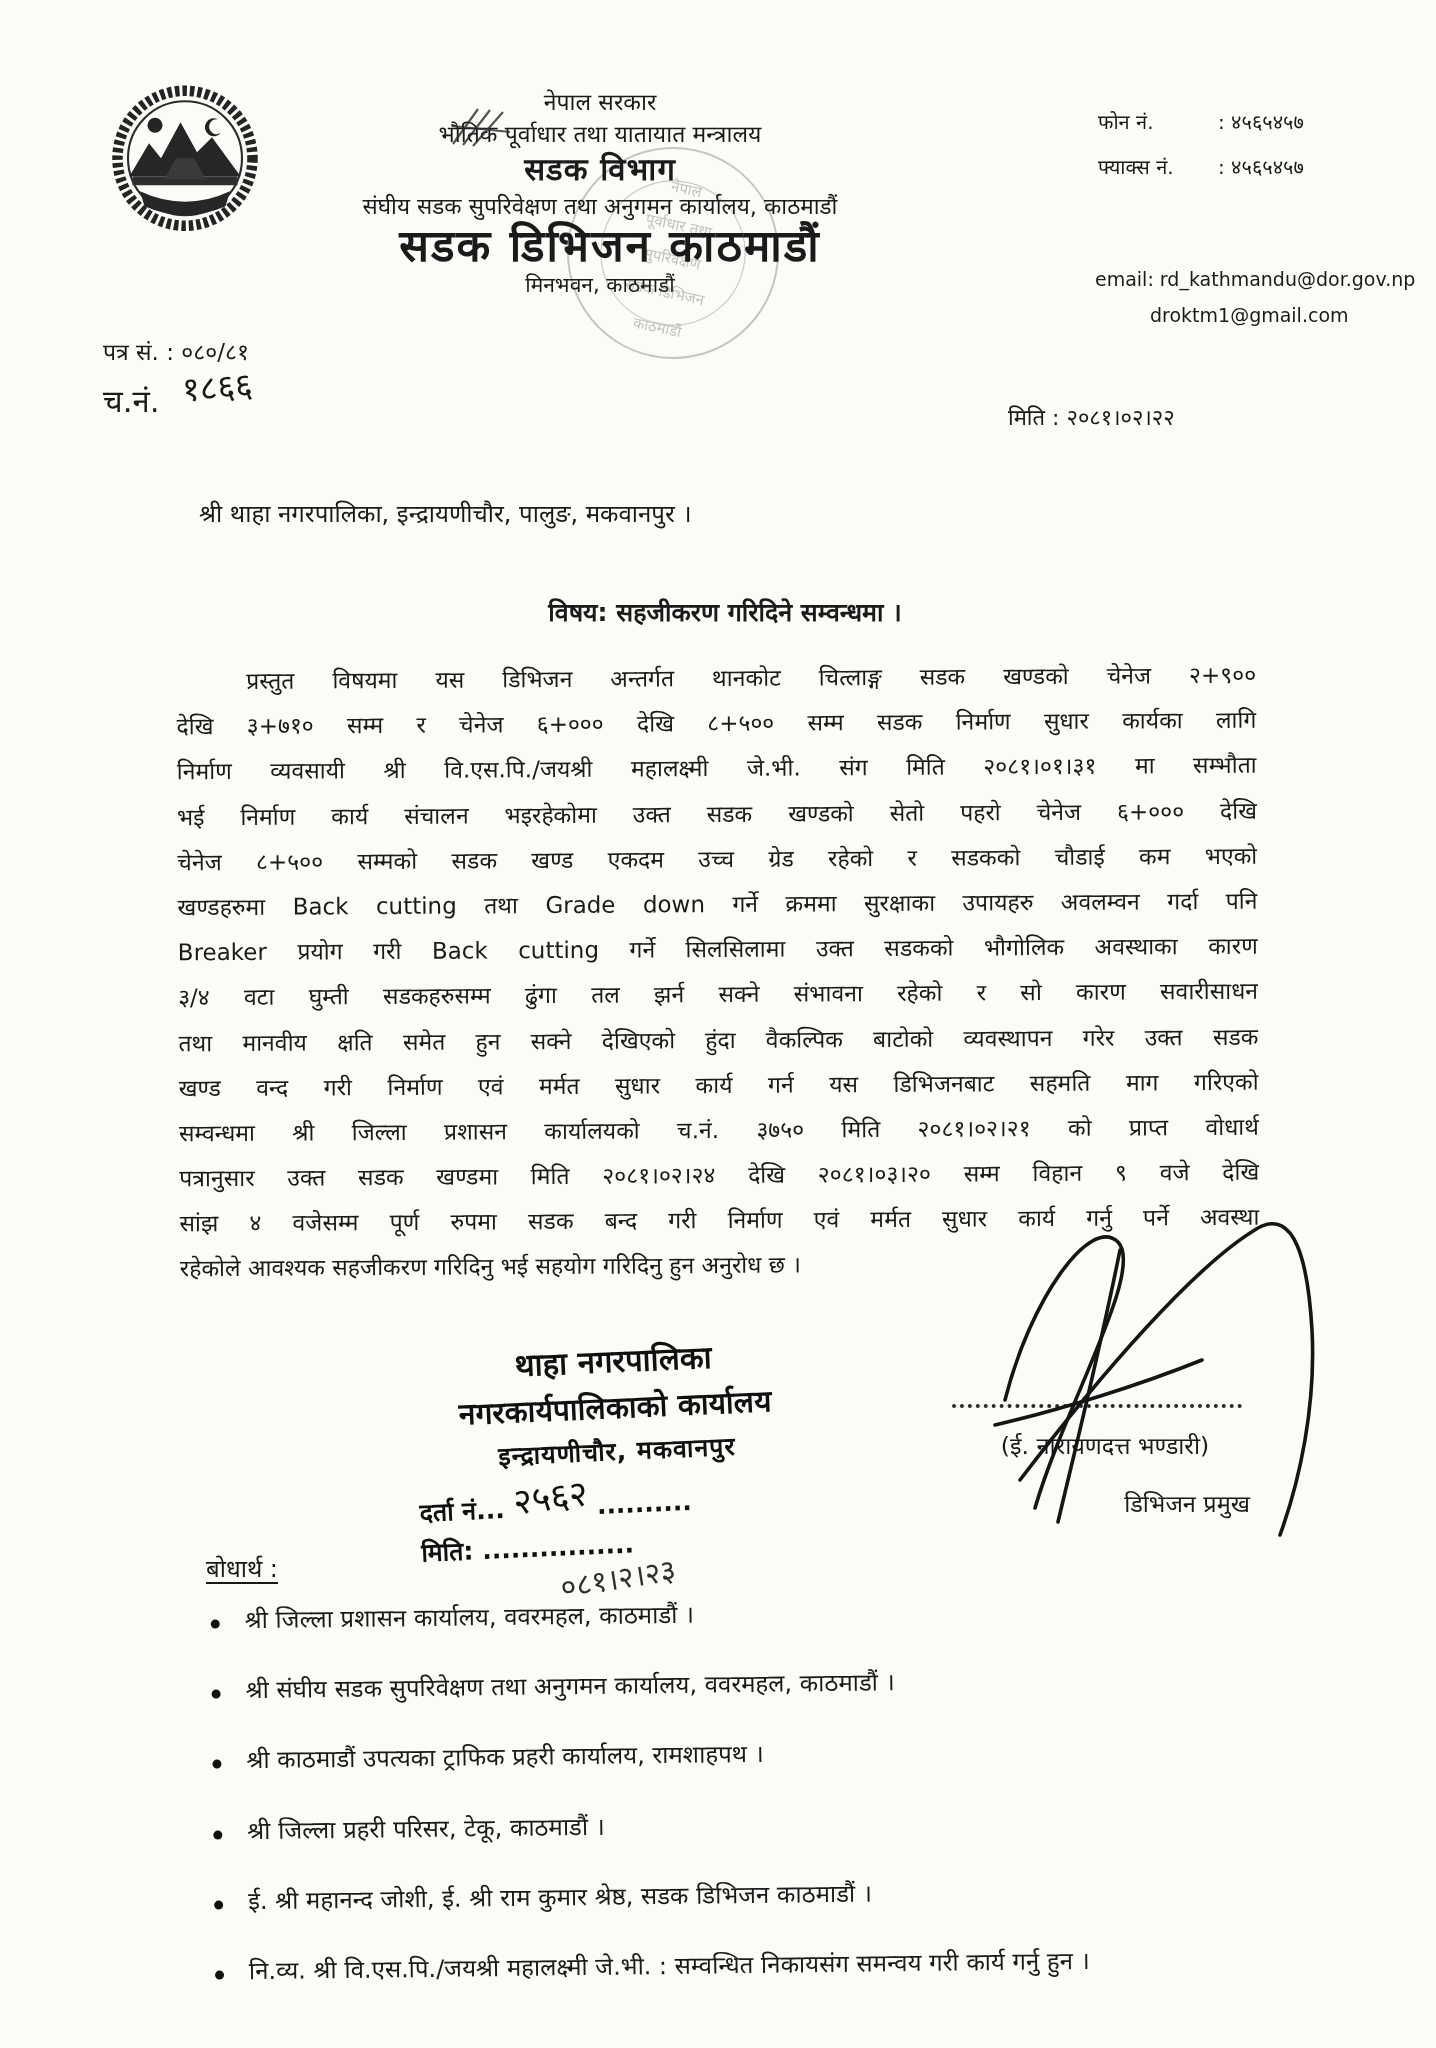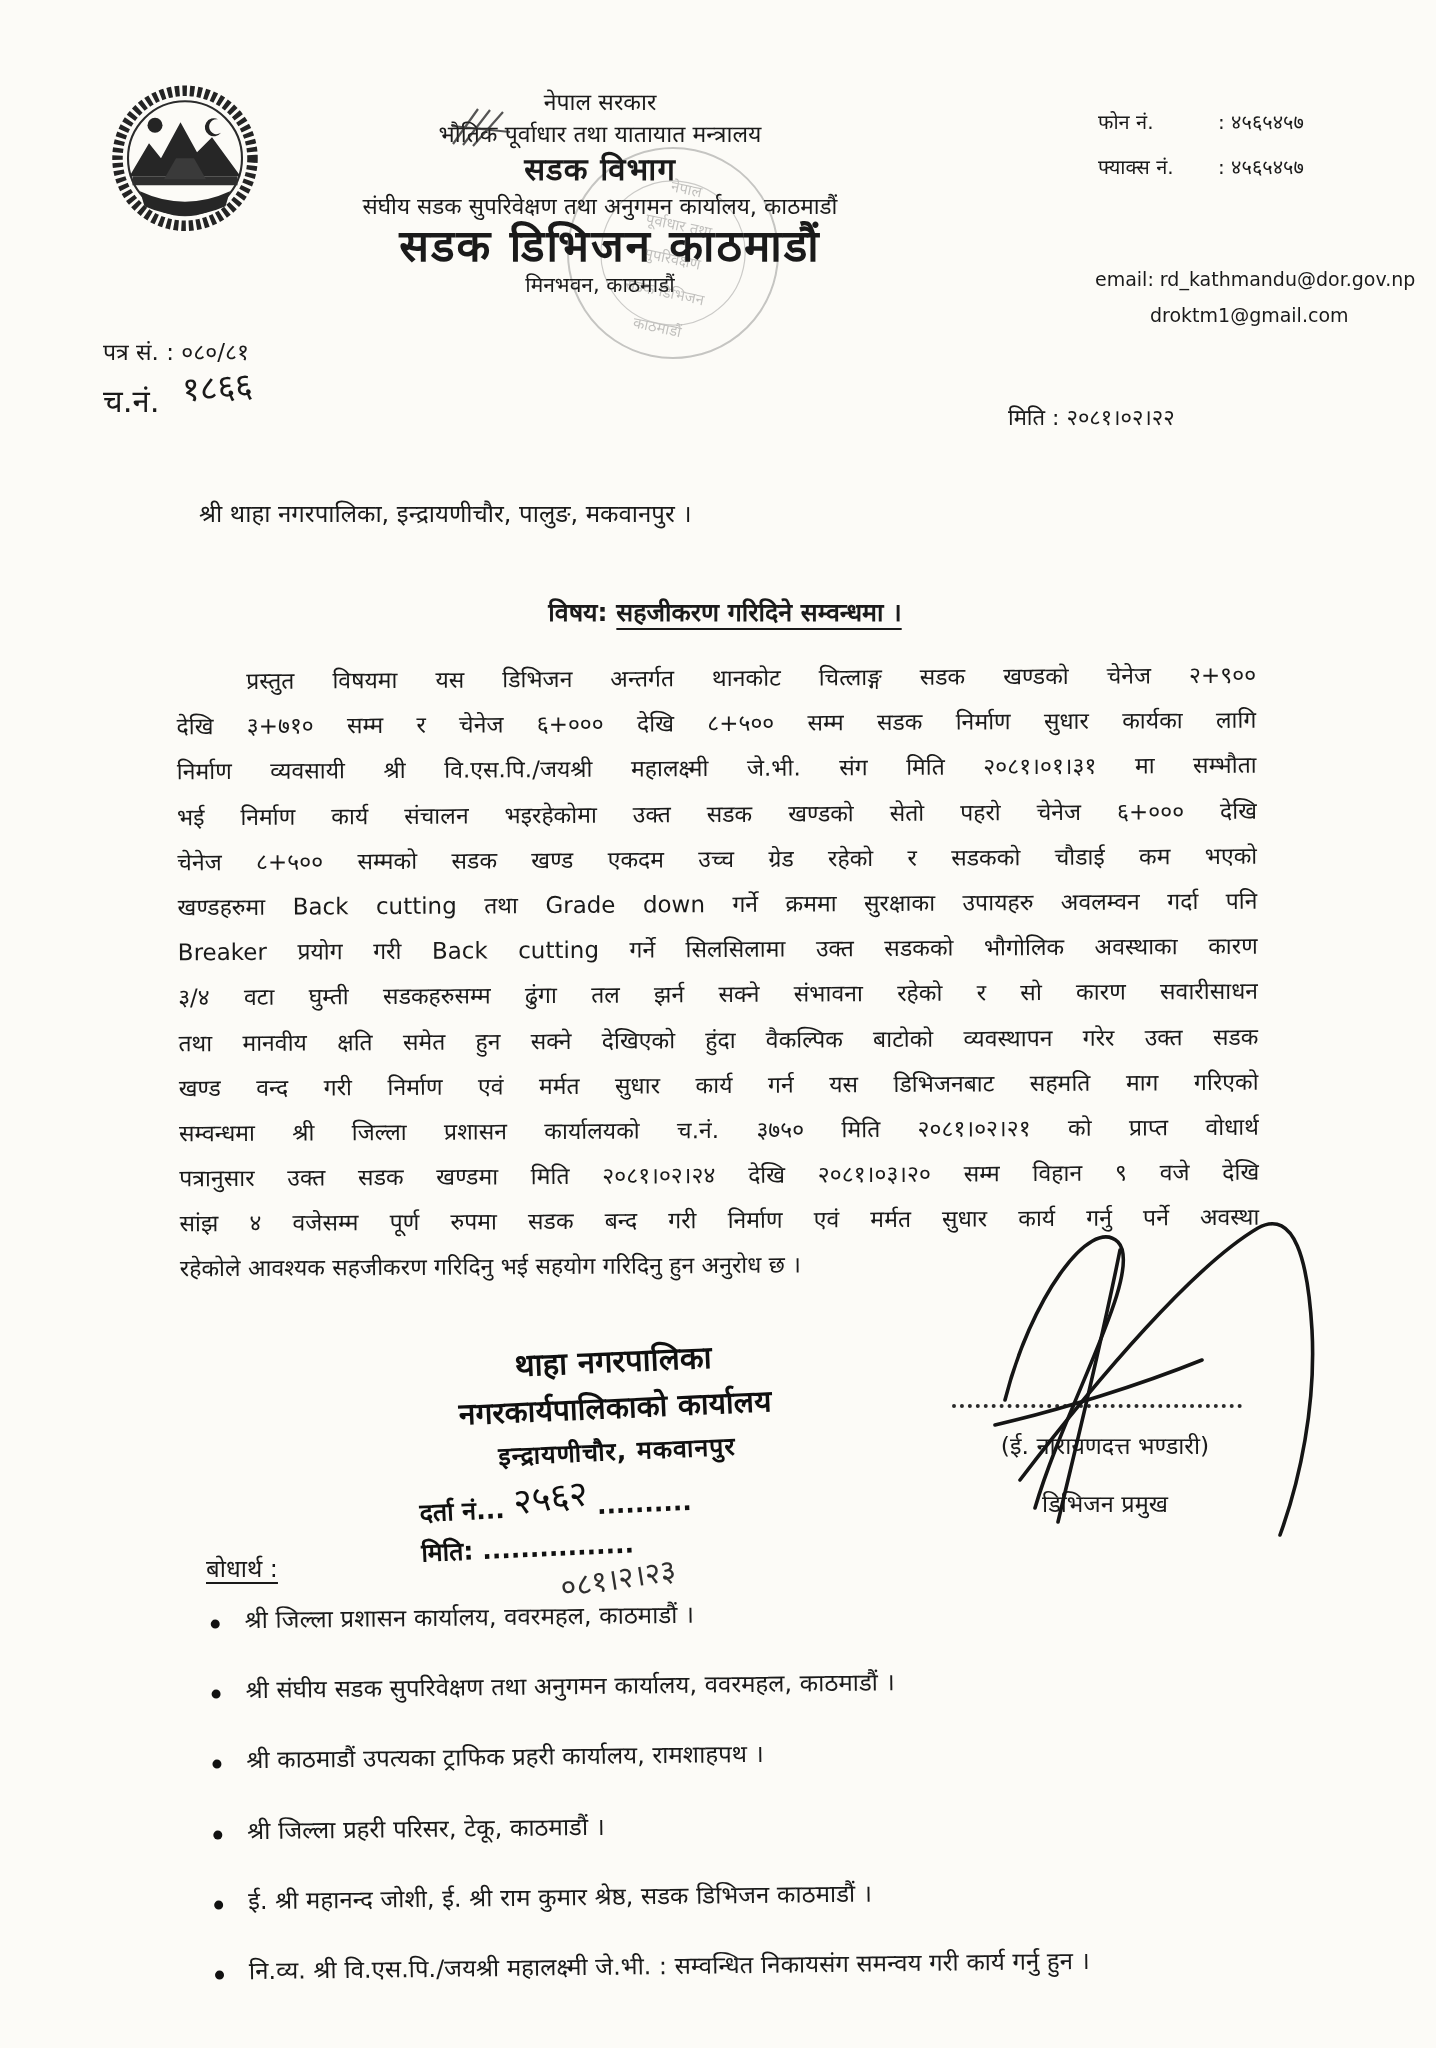--- a/index.html
+++ b/index.html
@@ -36,40 +36,40 @@
   .letter-no{left:103px;top:338px;font-size:23px;}
   .dispatch{left:103px;top:382px;font-size:31px;}
   .handwritten{display:inline-block;transform:rotate(-4deg);}
   .dispatch-val{left:182px;top:366px;font-size:34px;}
   .date-line{left:1008px;top:404px;font-size:22px;}
 
   .addressee1{left:205px;top:452px;font-size:24px;}
   .addressee2{left:199px;top:499px;font-size:24px;}
 
   .subject{left:400px;top:597px;width:650px;font-size:25px;font-weight:600;}
-  .subject .sub-text{text-decoration:underline;text-underline-offset:7px;text-decoration-thickness:1.5px;}
+  .subject .sub-text{text-underline-offset:7px;text-decoration-thickness:1.5px;}
 
   .body-block{left:178px;top:664px;width:1080px;font-size:23px;transform:rotate(-0.35deg);}
   .bline{height:45.2px;overflow:hidden;text-align:justify;text-align-last:justify;}
   .bline.first{padding-left:70px;}
   .bline.last{text-align-last:left;}
 
   
   .rstamp{left:362px;top:1342px;width:510px;transform:rotate(-2.5deg);color:#101010;}
   .rstamp .l1{font-size:31px;font-weight:800;text-align:center;}
   .rstamp .l2{font-size:30px;font-weight:800;text-align:center;margin-top:8px;}
   .rstamp .l3{font-size:25px;font-weight:700;text-align:center;margin-top:10px;letter-spacing:1px;}
   .rstamp .l4{font-size:25px;font-weight:700;margin-top:10px;padding-left:55px;}
   .rstamp .l5{font-size:25px;font-weight:700;margin-top:6px;padding-left:55px;}
   .rstamp .reg-val{font-size:36px;font-weight:400;transform:rotate(-5deg);position:relative;top:-6px;}
   .rstamp-dateval{left:560px;top:1560px;font-size:30px;transform:rotate(-9deg);opacity:.9;}
 
   .sig-dots{left:952px;top:1382px;width:290px;height:22px;border-bottom:4px dotted #2a2a2a;}
   .sig-name{left:925px;top:1432px;width:360px;font-size:23.5px;text-align:center;}
-  .sig-title{left:960px;top:1490px;width:290px;font-size:23.5px;text-align:center;}
+  .sig-title{left:960px;top:1490px;width:290px;font-size:23.5px;text-align:right;}
 
   .cc-label{left:178px;top:1554px;font-size:24px;text-decoration:underline;text-underline-offset:5px;margin-left:28px;}
   .cc-list{left:205px;top:1596px;width:1095px;transform:rotate(-0.7deg);}
   .cc-list ul{list-style:none;margin:0;padding:0;}
   .cc-list li{position:relative;padding-left:42px;font-size:24px;line-height:1.55;margin-bottom:33px;}
   .cc-list li::before{content:"";position:absolute;left:8px;top:17px;width:9px;height:9px;border-radius:50%;background:#111;}
 
   .ghost{opacity:.32;color:#333;}
   svg text{font-family:"DejaVu Sans",sans-serif;}
 </style>

